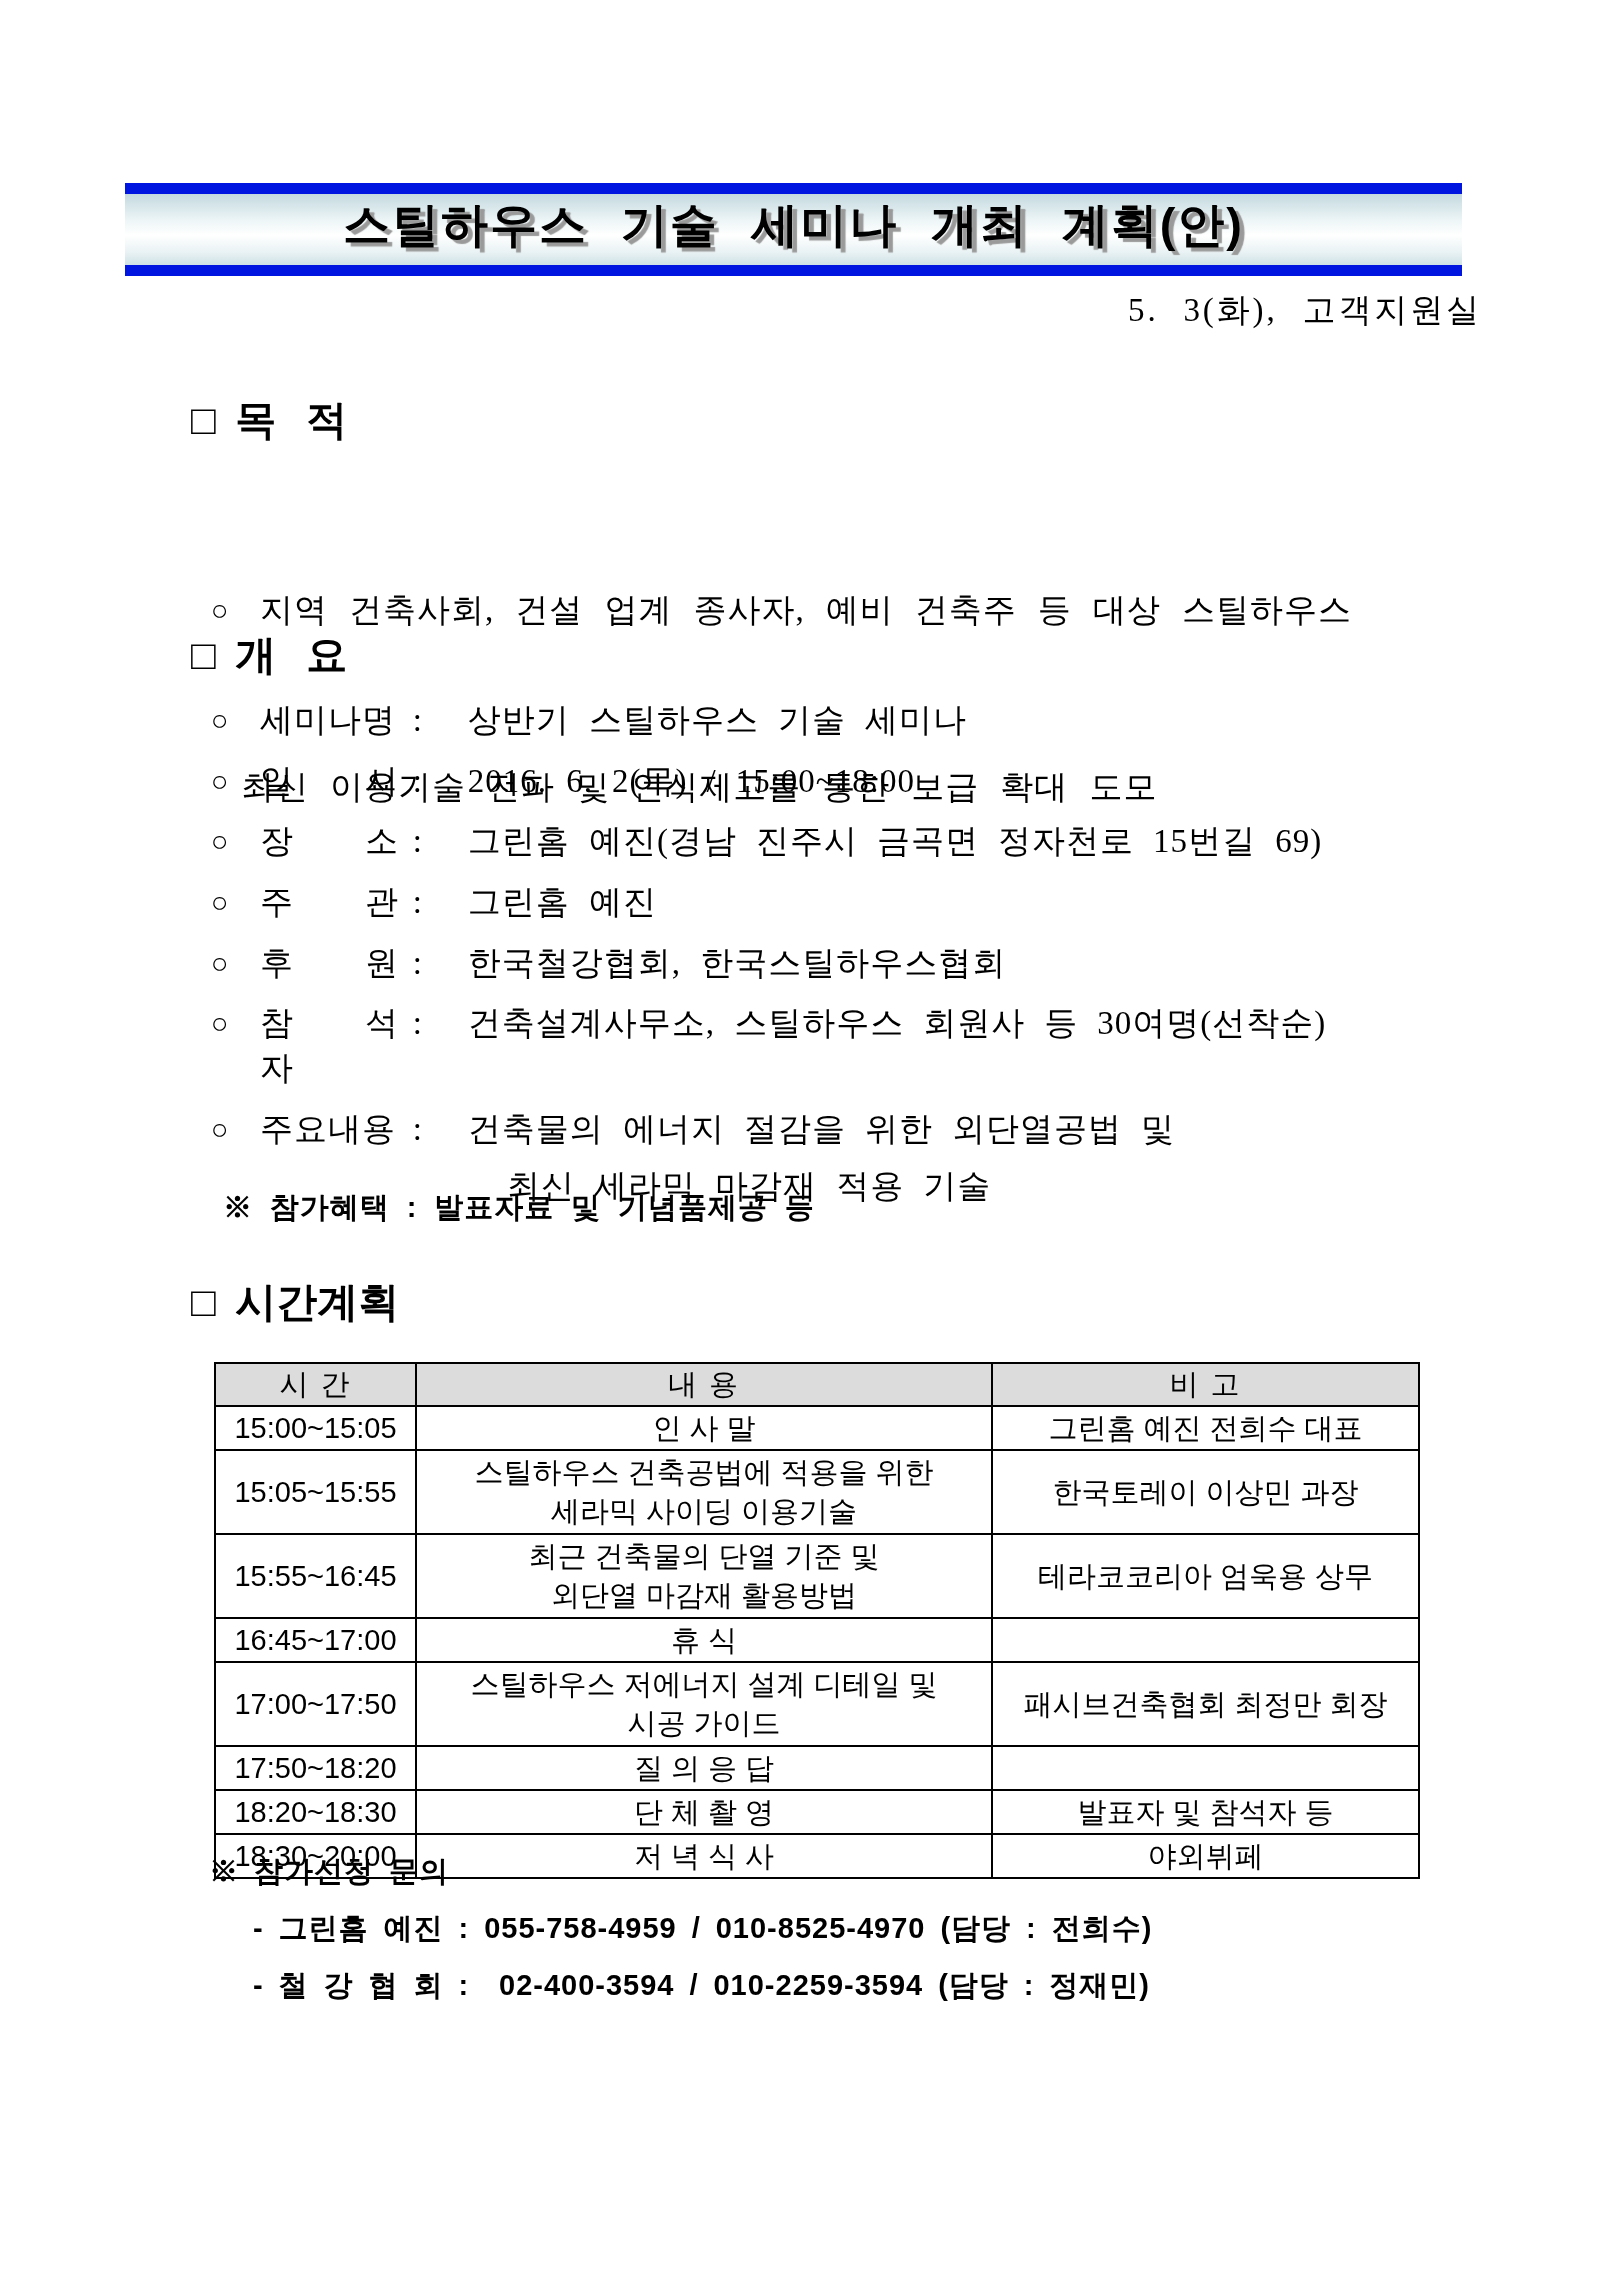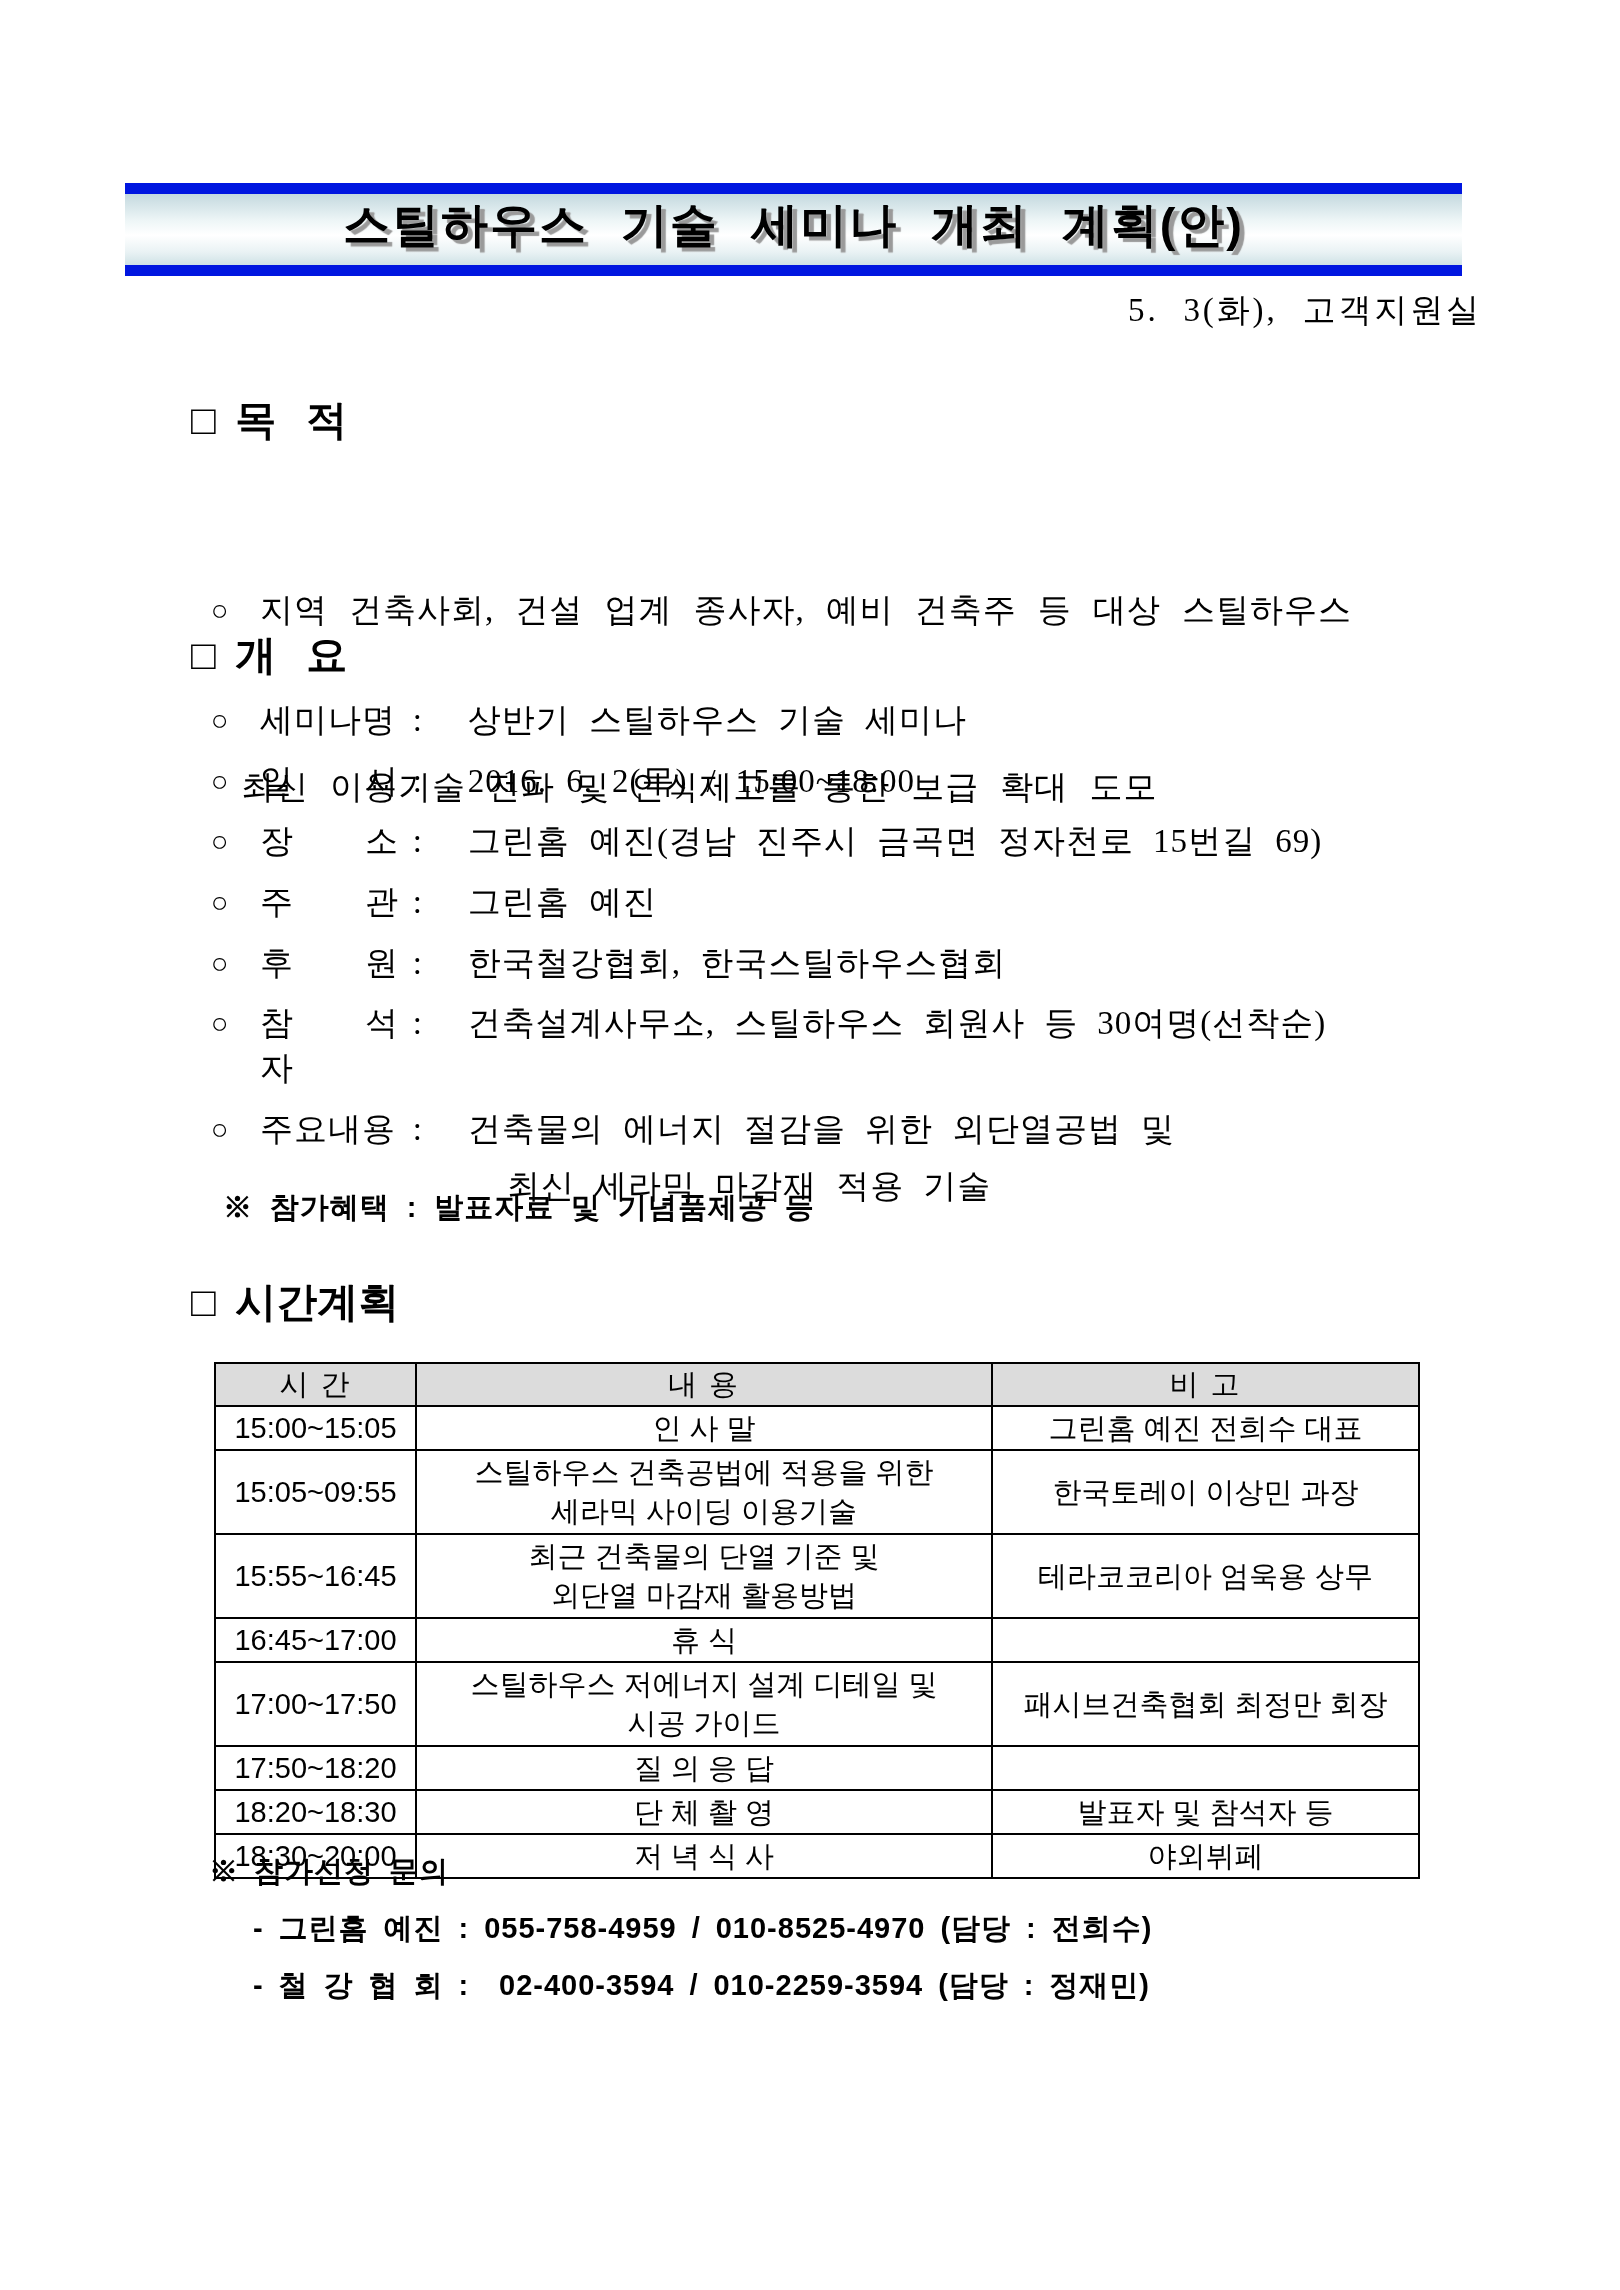--- a/index.html
+++ b/index.html
@@ -190,21 +190,21 @@
       <th>시 간</th>
       <th>내 용</th>
       <th>비 고</th>
     </tr>
     <tr class="single">
       <td>15:00~15:05</td>
       <td>인 사 말</td>
       <td>그린홈 예진 전희수 대표</td>
     </tr>
     <tr class="double">
-      <td>15:05~09:55</td>
+      <td>15:05~15:55</td>
       <td>스틸하우스 건축공법에 적용을 위한
 세라믹 사이딩 이용기술</td>
       <td>한국토레이 이상민 과장</td>
     </tr>
     <tr class="double">
       <td>15:55~16:45</td>
       <td>최근 건축물의 단열 기준 및
 외단열 마감재 활용방법</td>
       <td>테라코코리아 엄욱용 상무</td>
     </tr>

